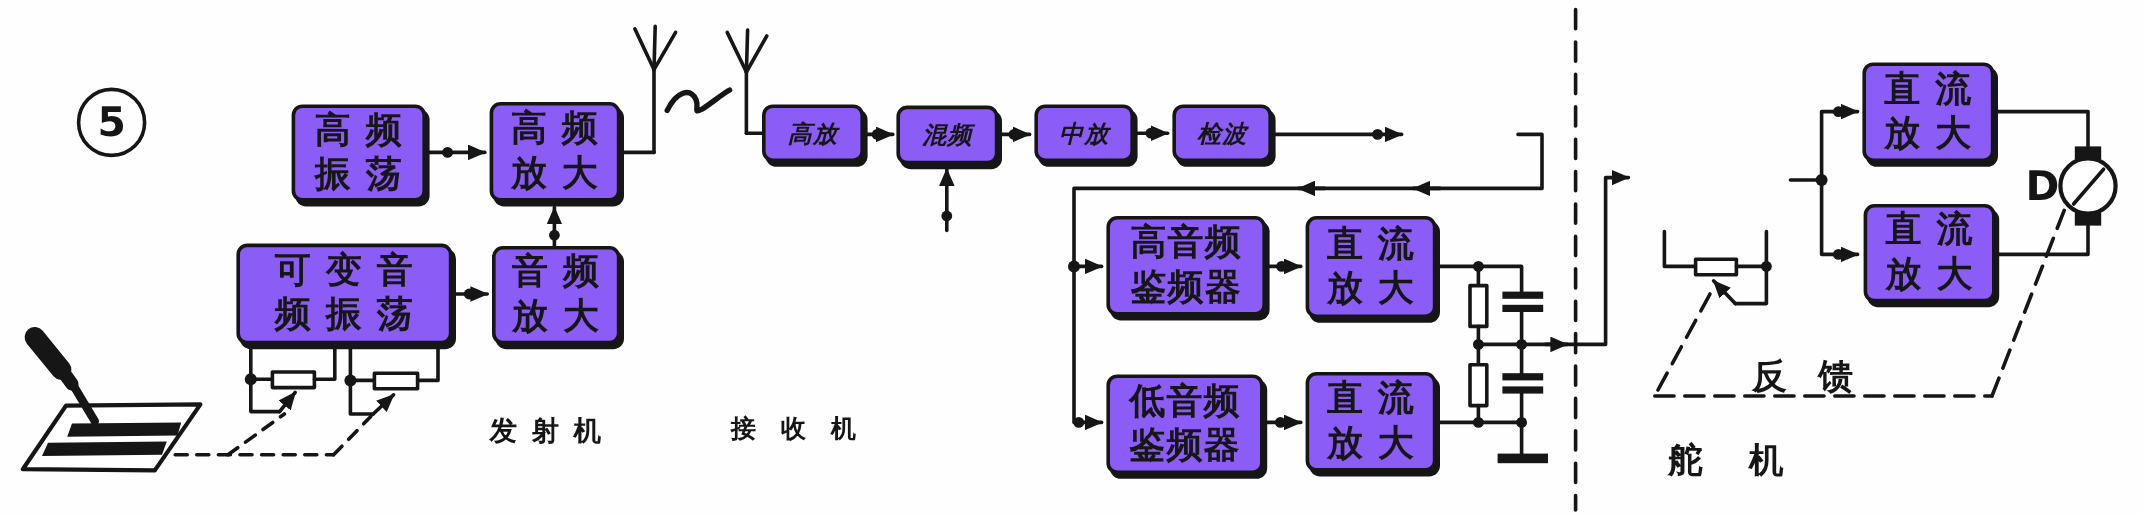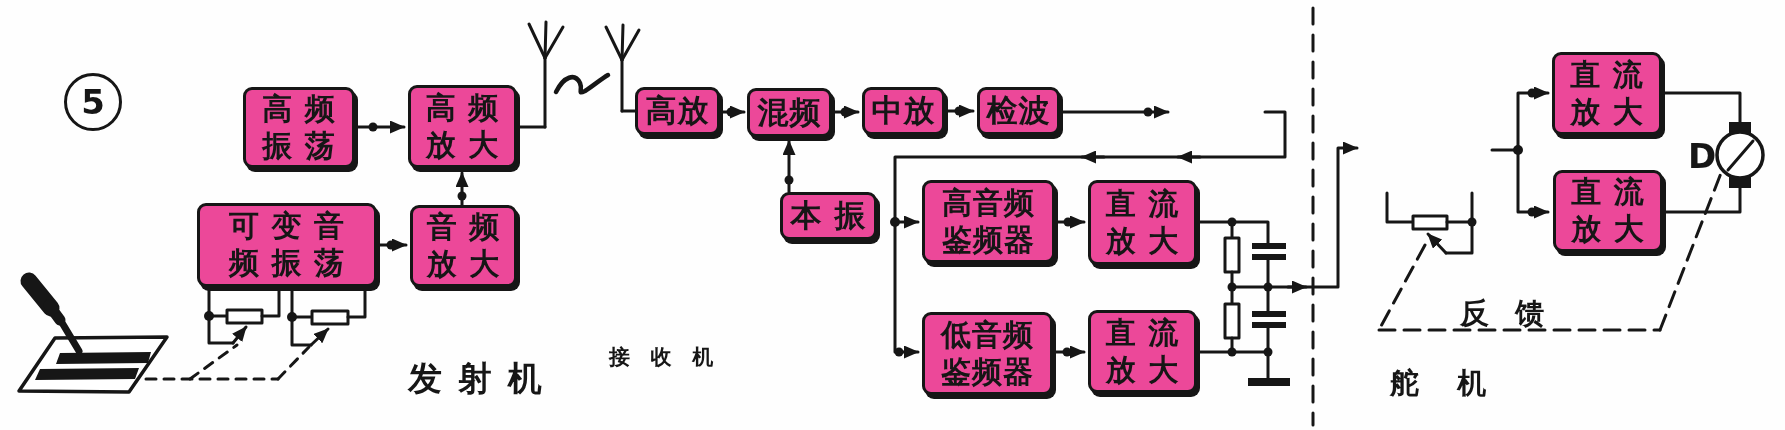--- a/index.html
+++ b/index.html
@@ -3,28 +3,28 @@
 <meta charset="utf-8">
 <style>
   html,body{margin:0;padding:0;background:#e8e8e8;}
   .stage{
     position:relative;width:1785px;height:430px;background:#fefefe;
     font-family:"DejaVu Sans",sans-serif;color:#161616;overflow:hidden;
   }
   .layer{position:absolute;left:0;top:0;width:1785px;height:430px;}
   .blk{
     position:absolute;box-sizing:border-box;
-    border:3px solid #161616;border-radius:9px;background:#ec4899;
+    border:3px solid #161616;border-radius:9px;background:#8b5cf6;
     box-shadow:3px 4px 0 #161616;
     display:flex;align-items:center;justify-content:center;
     text-align:left;white-space:pre-line;font-weight:bold;
     line-height:1.22;letter-spacing:1px;
   }
   .blk.big{font-size:30px;}
-  .blk.small{font-size:31px;}
+  .blk.small{font-size:20px;font-style:italic;}
   .lbl{position:absolute;font-weight:bold;white-space:pre;letter-spacing:2px;}
   .fig-circle{
     position:absolute;left:64px;top:73px;width:52px;height:52px;
     border:3.5px solid #161616;border-radius:50%;
     display:flex;align-items:center;justify-content:center;
     font-size:34px;font-weight:bold;
   }
 </style>
 </head>
 <body>
@@ -203,34 +203,33 @@
 放 大</div>
   <div class="blk big" style="left:197px;top:203px;width:180px;height:84px">可 变 音
 频 振 荡</div>
   <div class="blk big" style="left:410px;top:205px;width:107px;height:82px">音 频
 放 大</div>
 
   <div class="blk small" style="left:635px;top:87px;width:85px;height:48px">高放</div>
   <div class="blk small" style="left:862px;top:87px;width:83px;height:48px">中放</div>
   <div class="blk small" style="left:747px;top:88px;width:85px;height:49px">混频</div>
   <div class="blk small" style="left:977px;top:87px;width:83px;height:48px">检波</div>
-  <div class="blk small" style="left:780px;top:192px;width:97px;height:48px">本 振</div>
   <div class="blk big" style="left:922px;top:180px;width:133px;height:83px">高音频
 鉴频器</div>
   <div class="blk big" style="left:1088px;top:180px;width:109px;height:85px">直 流
 放 大</div>
   <div class="blk big" style="left:922px;top:312px;width:131px;height:83px">低音频
 鉴频器</div>
   <div class="blk big" style="left:1088px;top:310px;width:109px;height:83px">直 流
 放 大</div>
 
   <div class="blk big" style="left:1552px;top:52px;width:110px;height:83px">直 流
 放 大</div>
   <div class="blk big" style="left:1553px;top:170px;width:110px;height:82px">直 流
 放 大</div>
 
-  <div class="lbl" style="left:408px;top:356px;font-size:34px">发 射 机</div>
+  <div class="lbl" style="left:408px;top:344px;font-size:23px">发 射 机</div>
   <div class="lbl" style="left:609px;top:343px;font-size:21px">接  收  机</div>
   <div class="lbl" style="left:1390px;top:364px;font-size:29px">舵   机</div>
   <div class="lbl" style="left:1460px;top:294px;font-size:29px">反  馈</div>
   <div class="lbl" style="left:1688px;top:136px;font-size:34px;letter-spacing:0">D</div>
 
 </div>
 
 </body></html>

